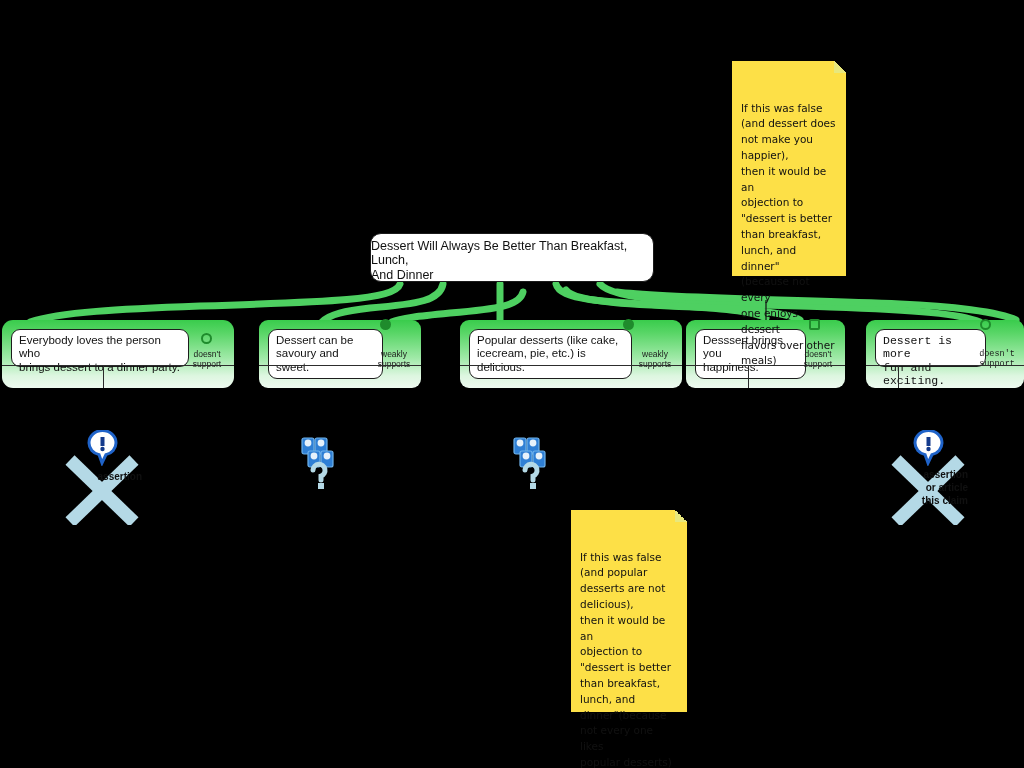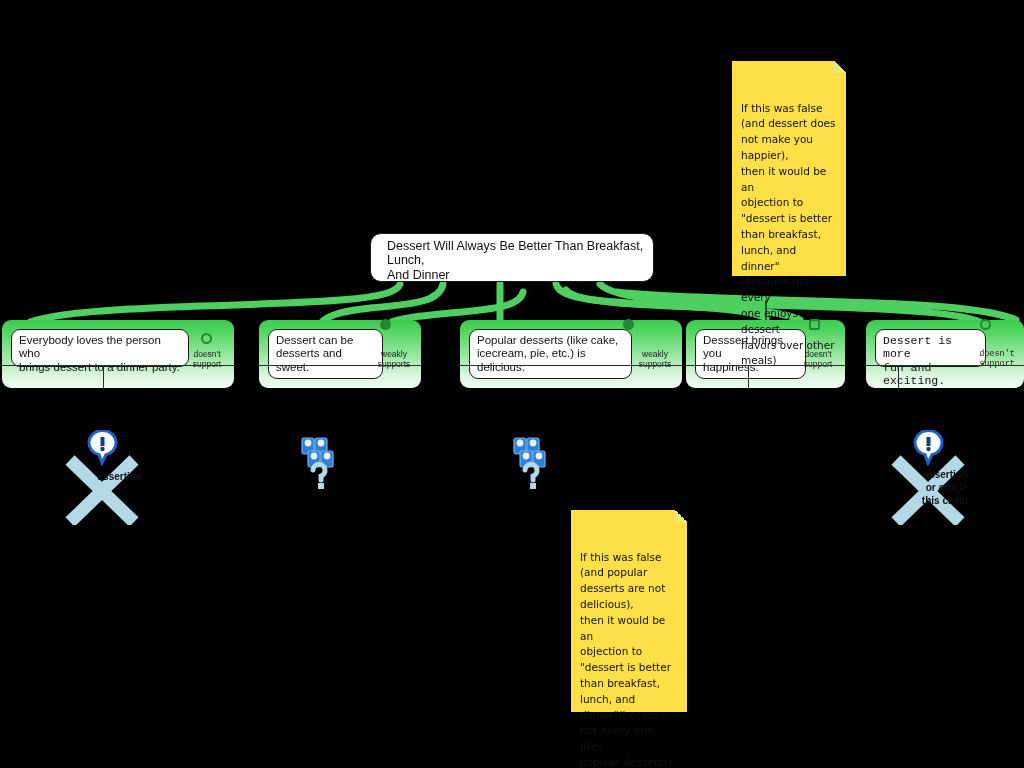--- a/index.html
+++ b/index.html
@@ -6,21 +6,21 @@
   body{width:1024px;height:768px;position:relative;overflow:hidden;
        font-family:"Liberation Sans",sans-serif;}
   #stage{position:absolute;inset:0;width:1024px;height:768px;}
 
   
   #links{position:absolute;left:0;top:0;width:1024px;height:768px;pointer-events:none;}
 
   
   .root-node{position:absolute;left:370px;top:233px;width:284px;height:49px;
     background:#ffffff;border:1px solid #1a1a1a;border-radius:11px;
-    box-sizing:border-box;padding:5px 8px 0 16px;}
+    box-sizing:border-box;padding:5px 8px 0 0;}
   .root-node .txt{font-size:12.5px;line-height:14.4px;color:#111;white-space:pre-line;}
 
   
   .card{position:absolute;top:320px;height:68px;border-radius:9px;
     background:linear-gradient(180deg,#39cc4c 0%,#57d565 18%,#9ee9a6 55%,#ddf6e0 82%,#eefaf0 100%);
     box-sizing:border-box;overflow:hidden;}
   .card .bubble{position:absolute;left:9px;top:9px;background:#fff;border:1px solid #1d1d1d;
     border-radius:9px;box-sizing:border-box;padding:4px 7px 3px 7px;}
   .card .bubble .txt{font-size:11.5px;line-height:13.4px;color:#111;white-space:pre-line;}
   .card .support{position:absolute;right:4px;top:30px;width:46px;text-align:center;
@@ -71,36 +71,36 @@
       <path d="M761,324 L766,333 L771,324" stroke="#111" stroke-width="1.2" fill="none"></path>
     </g>
   </svg>
 
   <div class="root-node">
     <div class="txt">Dessert Will Always Be Better Than Breakfast,
 Lunch,
 And Dinner</div>
   </div>
 
-  <div class="card" style="left:2px;width:232px;">
+  <div class="card" style="left:2px;width:232px;border-radius:11px;">
     <div class="bubble" style="width:178px;height:38px;">
       <div class="txt">Everybody loves the person who
 brings dessert to a dinner party.</div>
     </div>
     <div class="support">doesn't
 support</div>
     <div class="basebar"></div>
     <div class="divider" style="left:101px;height:22px;"></div>
   </div>
   <div class="marker ring" style="left:201px;top:333px;"></div>
 
   <div class="card" style="left:259px;width:162px;">
     <div class="bubble" style="width:115px;height:50px;">
       <div class="txt">Dessert can be
-desserts and
+savoury and
 sweet.</div>
     </div>
     <div class="support">weakly
 supports</div>
     <div class="basebar"></div>
   </div>
   <div class="marker dot" style="left:380px;top:319px;"></div>
 
   <div class="card" style="left:460px;width:222px;">
     <div class="bubble" style="width:163px;height:50px;">

